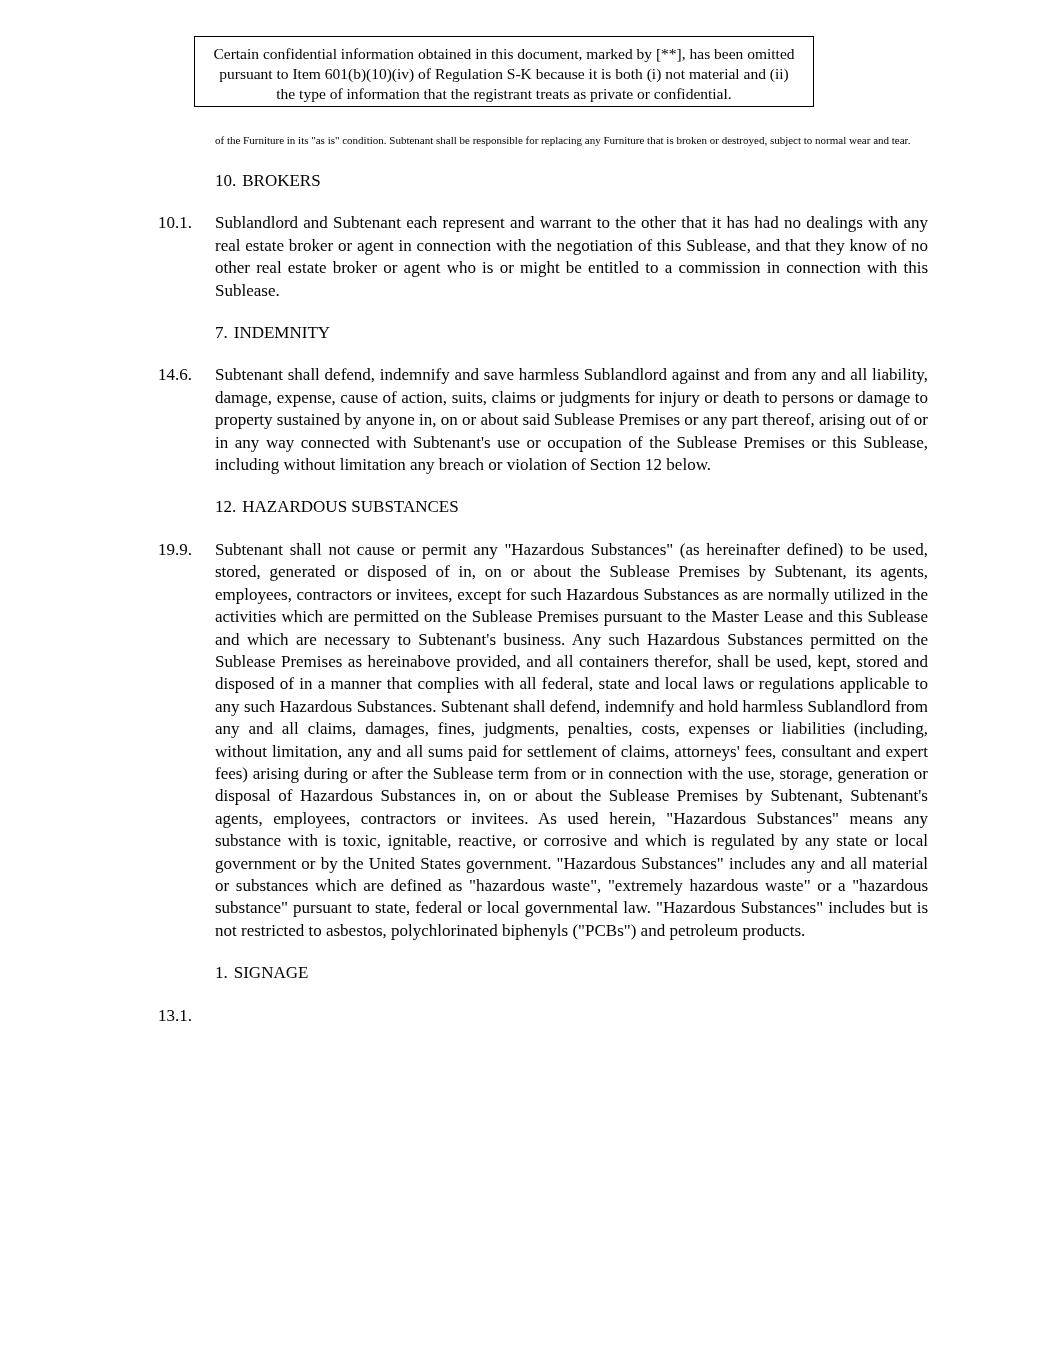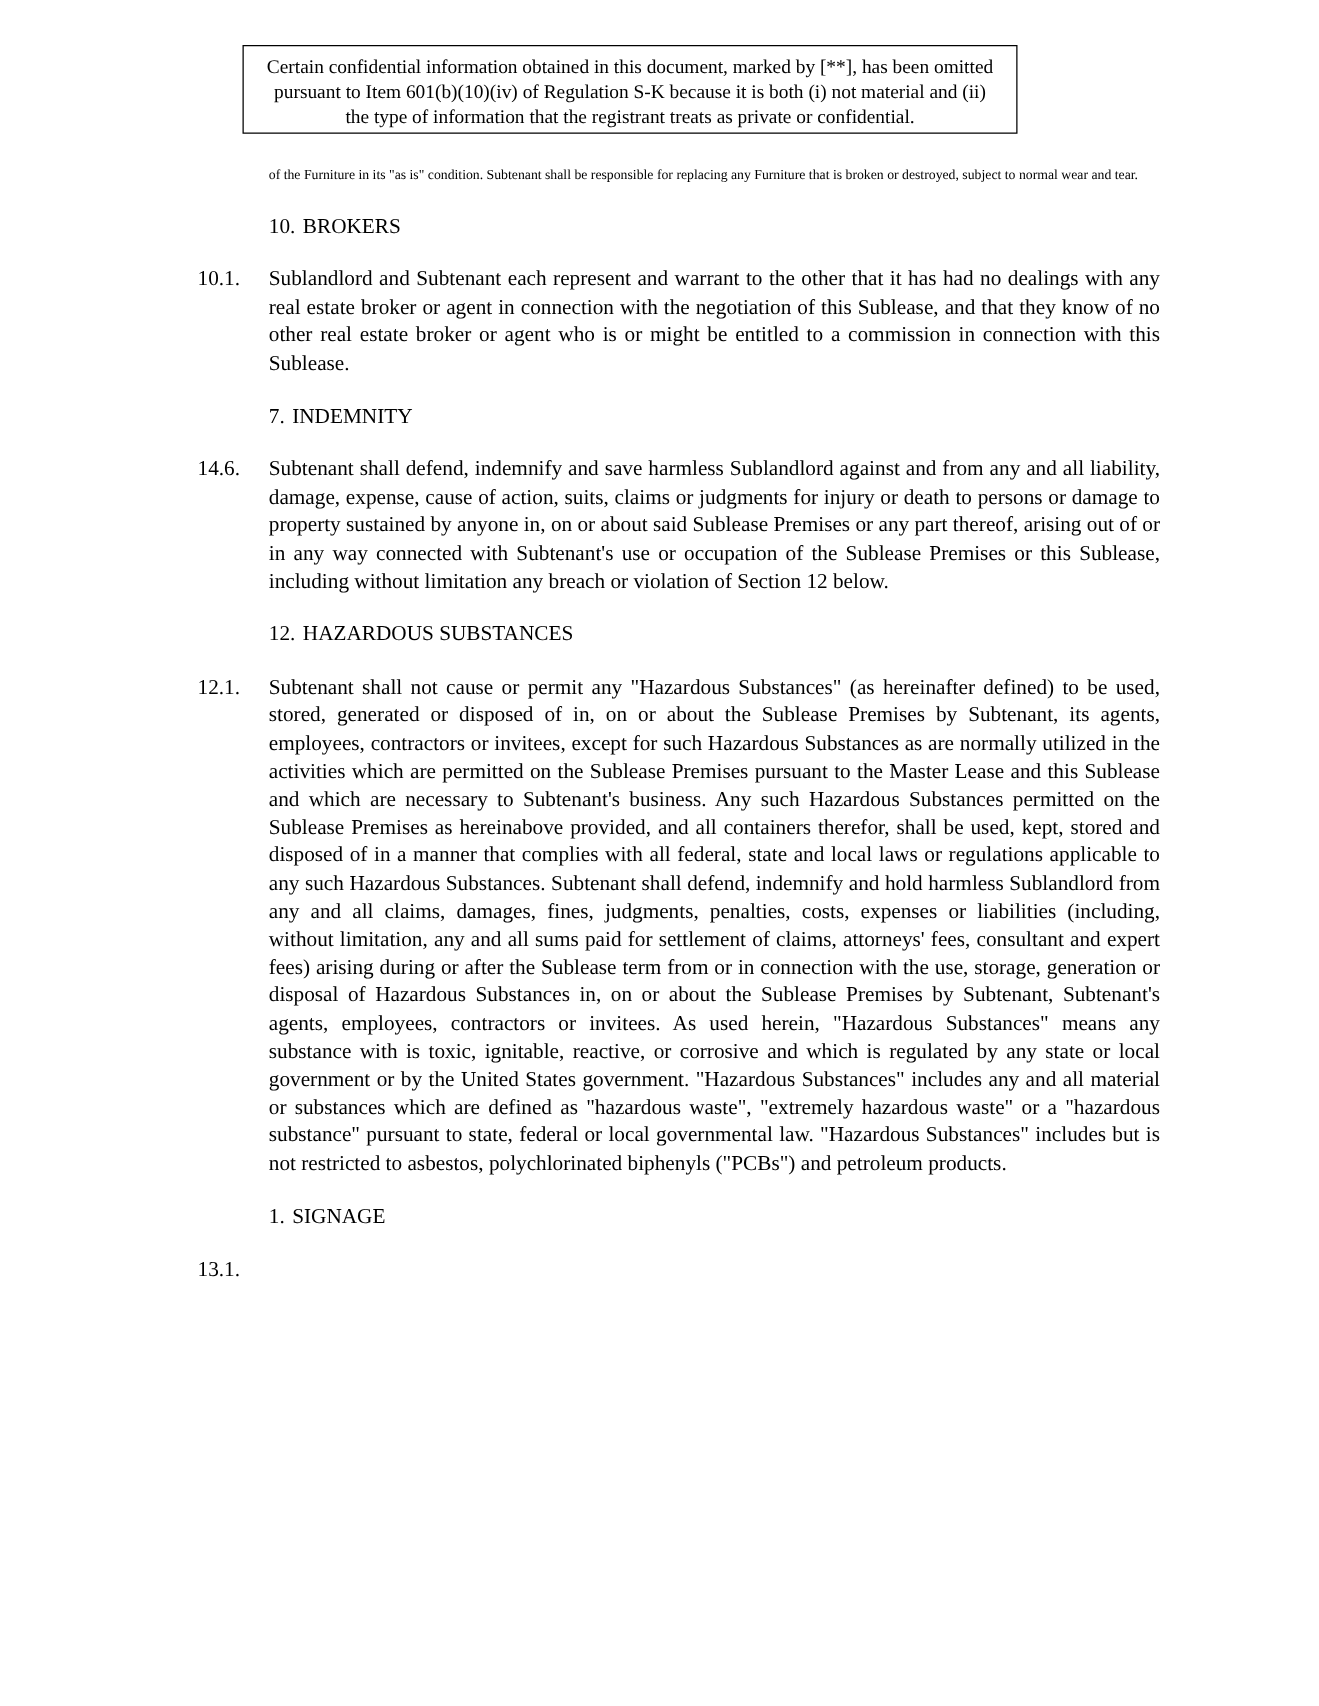--- a/index.html
+++ b/index.html
@@ -90,21 +90,21 @@
       <span class="pnum">14.6.</span>
       <span class="ptext">Subtenant shall defend, indemnify and save harmless Sublandlord against and from any and all liability, damage, expense, cause of action, suits, claims or judgments for injury or death to persons or damage to property sustained by anyone in, on or about said Sublease Premises or any part thereof, arising out of or in any way connected with Subtenant's use or occupation of the Sublease Premises or this Sublease, including without limitation any breach or violation of Section 12 below.</span>
     </div>
   </section>
 
   <section>
     <p class="heading">
       <span class="num">12.</span><span class="u">HAZARDOUS SUBSTANCES</span>
     </p>
     <div class="para">
-      <span class="pnum">12.1.</span>
+      <span class="pnum">19.9.</span>
       <span class="ptext">Subtenant shall not cause or permit any "Hazardous Substances" (as hereinafter defined) to be used, stored, generated or disposed of in, on or about the Sublease Premises by Subtenant, its agents, employees, contractors or invitees, except for such Hazardous Substances as are normally utilized in the activities which are permitted on the Sublease Premises pursuant to the Master Lease and this Sublease and which are necessary to Subtenant's business. Any such Hazardous Substances permitted on the Sublease Premises as hereinabove provided, and all containers therefor, shall be used, kept, stored and disposed of in a manner that complies with all federal, state and local laws or regulations applicable to any such Hazardous Substances. Subtenant shall defend, indemnify and hold harmless Sublandlord from any and all claims, damages, fines, judgments, penalties, costs, expenses or liabilities (including, without limitation, any and all sums paid for settlement of claims, attorneys' fees, consultant and expert fees) arising during or after the Sublease term from or in connection with the use, storage, generation or disposal of Hazardous Substances in, on or about the Sublease Premises by Subtenant, Subtenant's agents, employees, contractors or invitees. As used herein, "Hazardous Substances" means any substance with is toxic, ignitable, reactive, or corrosive and which is regulated by any state or local government or by the United States government. "Hazardous Substances" includes any and all material or substances which are defined as "hazardous waste", "extremely hazardous waste" or a "hazardous substance" pursuant to state, federal or local governmental law. "Hazardous Substances" includes but is not restricted to asbestos, polychlorinated biphenyls ("PCBs") and petroleum products.</span>
     </div>
   </section>
 
   <section>
     <p class="heading">
       <span class="num">1.</span><span class="u">SIGNAGE</span>
     </p>
     <div class="para">
       <span class="pnum">13.1.</span>

